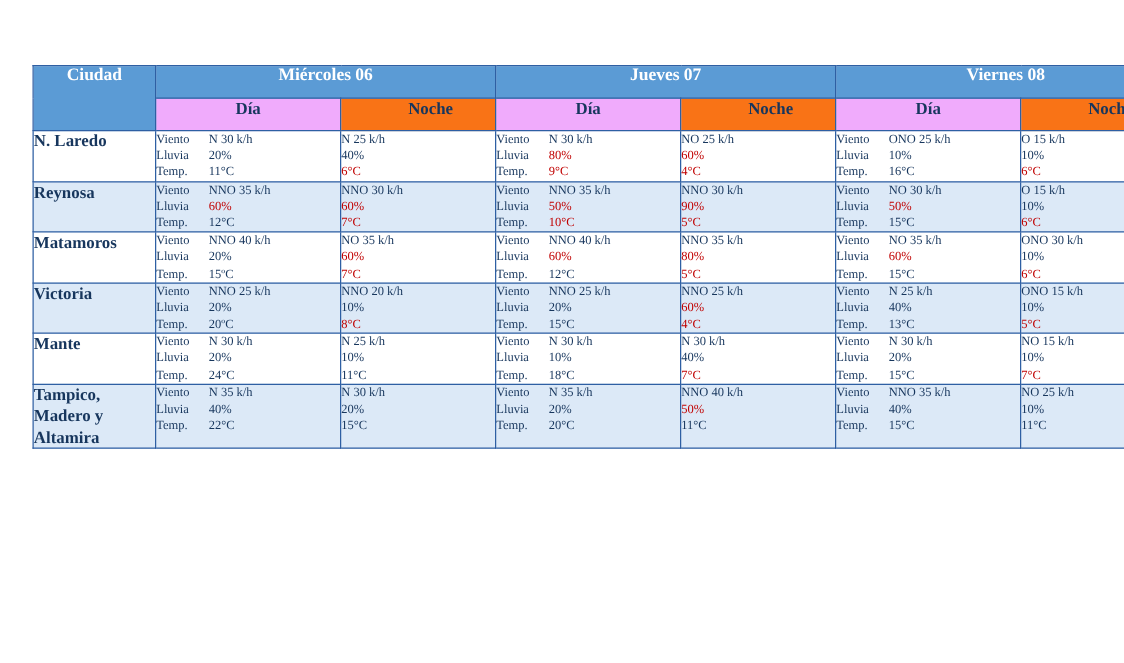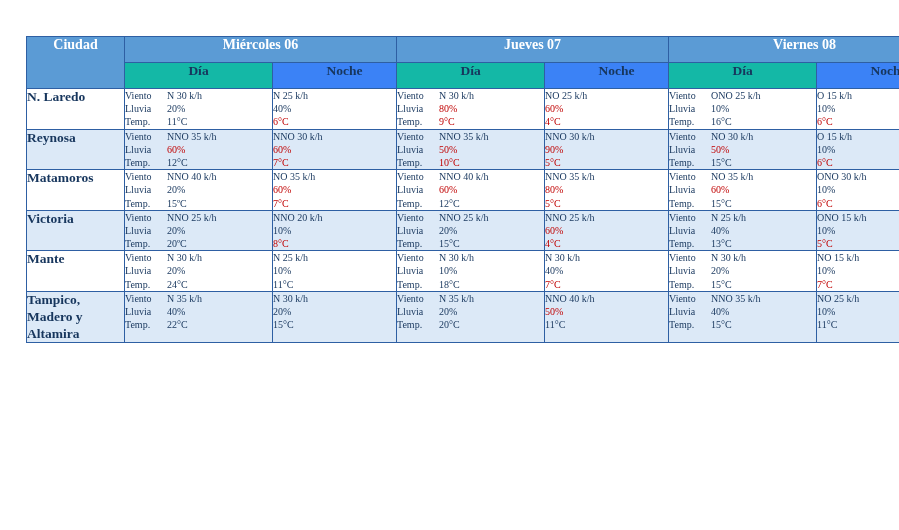--- a/index.html
+++ b/index.html
@@ -9,21 +9,21 @@
     width: 899px;
     height: 530px;
     overflow: hidden;
   }
   body {
     font-family: "Liberation Serif", serif;
   }
   .sheet {
     position: absolute;
     left: 26px;
-    top: 36px;
+    top: 52px;
     width: 845px;
   }
   table.weather {
     border-collapse: collapse;
     table-layout: fixed;
     width: 845px;
     border: 1px solid #2e5fa3;
   }
   table.weather th, table.weather td {
     border: 1px solid #2e5fa3;
@@ -41,29 +41,29 @@
   }
   .hdr-day {
     background: #5b9bd5;
     color: #ffffff;
     font-weight: bold;
     vertical-align: middle;
     font-size: 14px;
     height: 25px;
   }
   .hdr-part {
-    background: #14b8a6;
+    background: #f0abfc;
     color: #17365d;
     text-align: center;
     vertical-align: middle;
     font-size: 13.5px;
     height: 25px;
   }
   .hdr-part.alt {
-    background: #3b82f6;
+    background: #f97316;
     padding-left: 20px;
   }
   .city-cell {
     font-weight: bold;
     font-size: 13.5px;
     color: #17365d;
     text-align: left;
     vertical-align: middle;
     padding: 3px 4px;
     line-height: 1.25;

